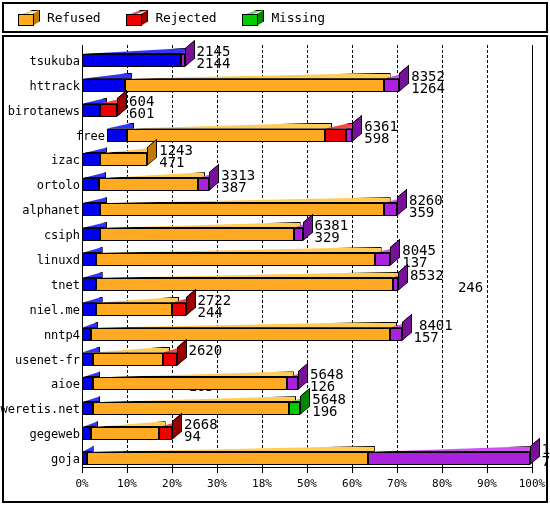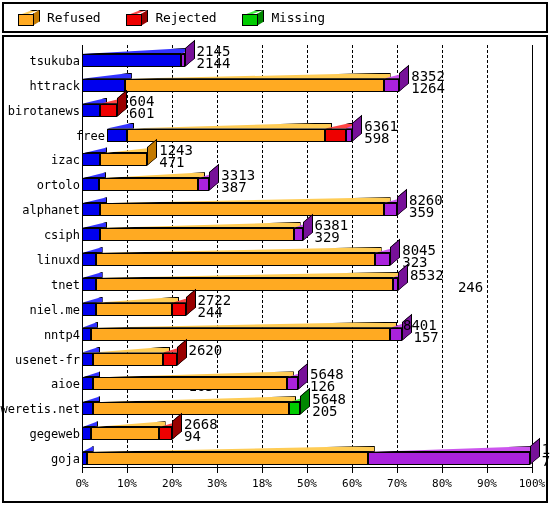--- a/index.html
+++ b/index.html
@@ -399,21 +399,21 @@
             <div class="bar-stack">
               <div class="seg-top" style="left: 0px; width: 20.5px; top: -6px; background: rgb(51, 51, 255);"></div>
               <div class="seg" style="left: 0px; width: 13.5px; background: rgb(0, 0, 238);"></div>
               <div class="seg-top" style="left: 13.5px; width: 286px; top: -6px; background: rgb(255, 204, 85);"></div>
               <div class="seg" style="left: 13.5px; width: 279px; background: rgb(255, 170, 34);"></div>
               <div class="seg-top" style="left: 292.5px; width: 22.75px; top: -6px; background: rgb(204, 85, 238);"></div>
               <div class="seg" style="left: 292.5px; width: 15.75px; background: rgb(170, 34, 221);"></div>
               <div class="cap-side" style="left: 308.25px; top: -6px; height: 19px; background: rgb(119, 17, 153); clip-path: polygon(0% 0%, 100% 0%, 100% 100%, 0% 100%); transform: skewY(-40deg); transform-origin: left top;"></div>
             </div>
             <div class="val-label" style="left: 320.25px; top: -8px;">8045</div>
-            <div class="val-label" style="left: 320.25px; top: 4px;">323</div>
+            <div class="val-label" style="left: 320.25px; top: 4px;">137</div>
           </div>
           <div class="row" style="top: 232.882px; height: 13px;">
             <div class="ylabel" style="top: 0px;">tnet</div>
             <div class="bar-stack">
               <div class="seg-top" style="left: 0px; width: 20.5px; top: -6px; background: rgb(51, 51, 255);"></div>
               <div class="seg" style="left: 0px; width: 13.5px; background: rgb(0, 0, 238);"></div>
               <div class="seg-top" style="left: 13.5px; width: 304px; top: -6px; background: rgb(255, 204, 85);"></div>
               <div class="seg" style="left: 13.5px; width: 297px; background: rgb(255, 170, 34);"></div>
               <div class="seg-top" style="left: 310.5px; width: 12.4px; top: -6px; background: rgb(204, 85, 238);"></div>
               <div class="seg" style="left: 310.5px; width: 5.4px; background: rgb(170, 34, 221);"></div>
@@ -440,21 +440,21 @@
             <div class="ylabel" style="top: 0px;">nntp4</div>
             <div class="bar-stack">
               <div class="seg-top" style="left: 0px; width: 16px; top: -6px; background: rgb(51, 51, 255);"></div>
               <div class="seg" style="left: 0px; width: 9px; background: rgb(0, 0, 238);"></div>
               <div class="seg-top" style="left: 9px; width: 306.25px; top: -6px; background: rgb(255, 204, 85);"></div>
               <div class="seg" style="left: 9px; width: 299.25px; background: rgb(255, 170, 34);"></div>
               <div class="seg-top" style="left: 308.25px; width: 18.25px; top: -6px; background: rgb(204, 85, 238);"></div>
               <div class="seg" style="left: 308.25px; width: 11.25px; background: rgb(170, 34, 221);"></div>
               <div class="cap-side" style="left: 319.5px; top: -6px; height: 19px; background: rgb(119, 17, 153); clip-path: polygon(0% 0%, 100% 0%, 100% 100%, 0% 100%); transform: skewY(-40deg); transform-origin: left top;"></div>
             </div>
-            <div class="val-label" style="left: 321px; top: -8px; text-align: right;">8401</div>
+            <div class="val-label" style="left: 337px; top: -8px; text-align: right;">8401</div>
             <div class="val-label" style="left: 331.5px; top: 4px;">157</div>
           </div>
           <div class="row" style="top: 307.529px; height: 13px;">
             <div class="ylabel" style="top: 0px;">usenet-fr</div>
             <div class="bar-stack">
               <div class="seg-top" style="left: 0px; width: 18.25px; top: -6px; background: rgb(51, 51, 255);"></div>
               <div class="seg" style="left: 0px; width: 11.25px; background: rgb(0, 0, 238);"></div>
               <div class="seg-top" style="left: 11.25px; width: 76.75px; top: -6px; background: rgb(255, 204, 85);"></div>
               <div class="seg" style="left: 11.25px; width: 69.75px; background: rgb(255, 170, 34);"></div>
               <div class="seg-top" style="left: 81px; width: 20.5px; top: -6px; background: rgb(255, 68, 68);"></div>
@@ -483,21 +483,21 @@
             <div class="bar-stack">
               <div class="seg-top" style="left: 0px; width: 18.25px; top: -6px; background: rgb(51, 51, 255);"></div>
               <div class="seg" style="left: 0px; width: 11.25px; background: rgb(0, 0, 238);"></div>
               <div class="seg-top" style="left: 11.25px; width: 202.75px; top: -6px; background: rgb(255, 204, 85);"></div>
               <div class="seg" style="left: 11.25px; width: 195.75px; background: rgb(255, 170, 34);"></div>
               <div class="seg-top" style="left: 207px; width: 18.25px; top: -6px; background: rgb(68, 238, 68);"></div>
               <div class="seg" style="left: 207px; width: 11.25px; background: rgb(0, 204, 0);"></div>
               <div class="cap-side" style="left: 218.25px; top: -6px; height: 19px; background: rgb(0, 136, 0); clip-path: polygon(0% 0%, 100% 0%, 100% 100%, 0% 100%); transform: skewY(-40deg); transform-origin: left top;"></div>
             </div>
             <div class="val-label" style="left: 230.25px; top: -8px;">5648</div>
-            <div class="val-label" style="left: 230.25px; top: 4px;">205</div>
+            <div class="val-label" style="left: 230.25px; top: 4px;">196</div>
           </div>
           <div class="row" style="top: 382.176px; height: 13px;">
             <div class="ylabel" style="top: 0px;">gegeweb</div>
             <div class="bar-stack">
               <div class="seg-top" style="left: 0px; width: 16px; top: -6px; background: rgb(51, 51, 255);"></div>
               <div class="seg" style="left: 0px; width: 9px; background: rgb(0, 0, 238);"></div>
               <div class="seg-top" style="left: 9px; width: 74.5px; top: -6px; background: rgb(255, 204, 85);"></div>
               <div class="seg" style="left: 9px; width: 67.5px; background: rgb(255, 170, 34);"></div>
               <div class="seg-top" style="left: 76.5px; width: 20.5px; top: -6px; background: rgb(255, 68, 68);"></div>
               <div class="seg" style="left: 76.5px; width: 13.5px; background: rgb(238, 0, 0);"></div>

